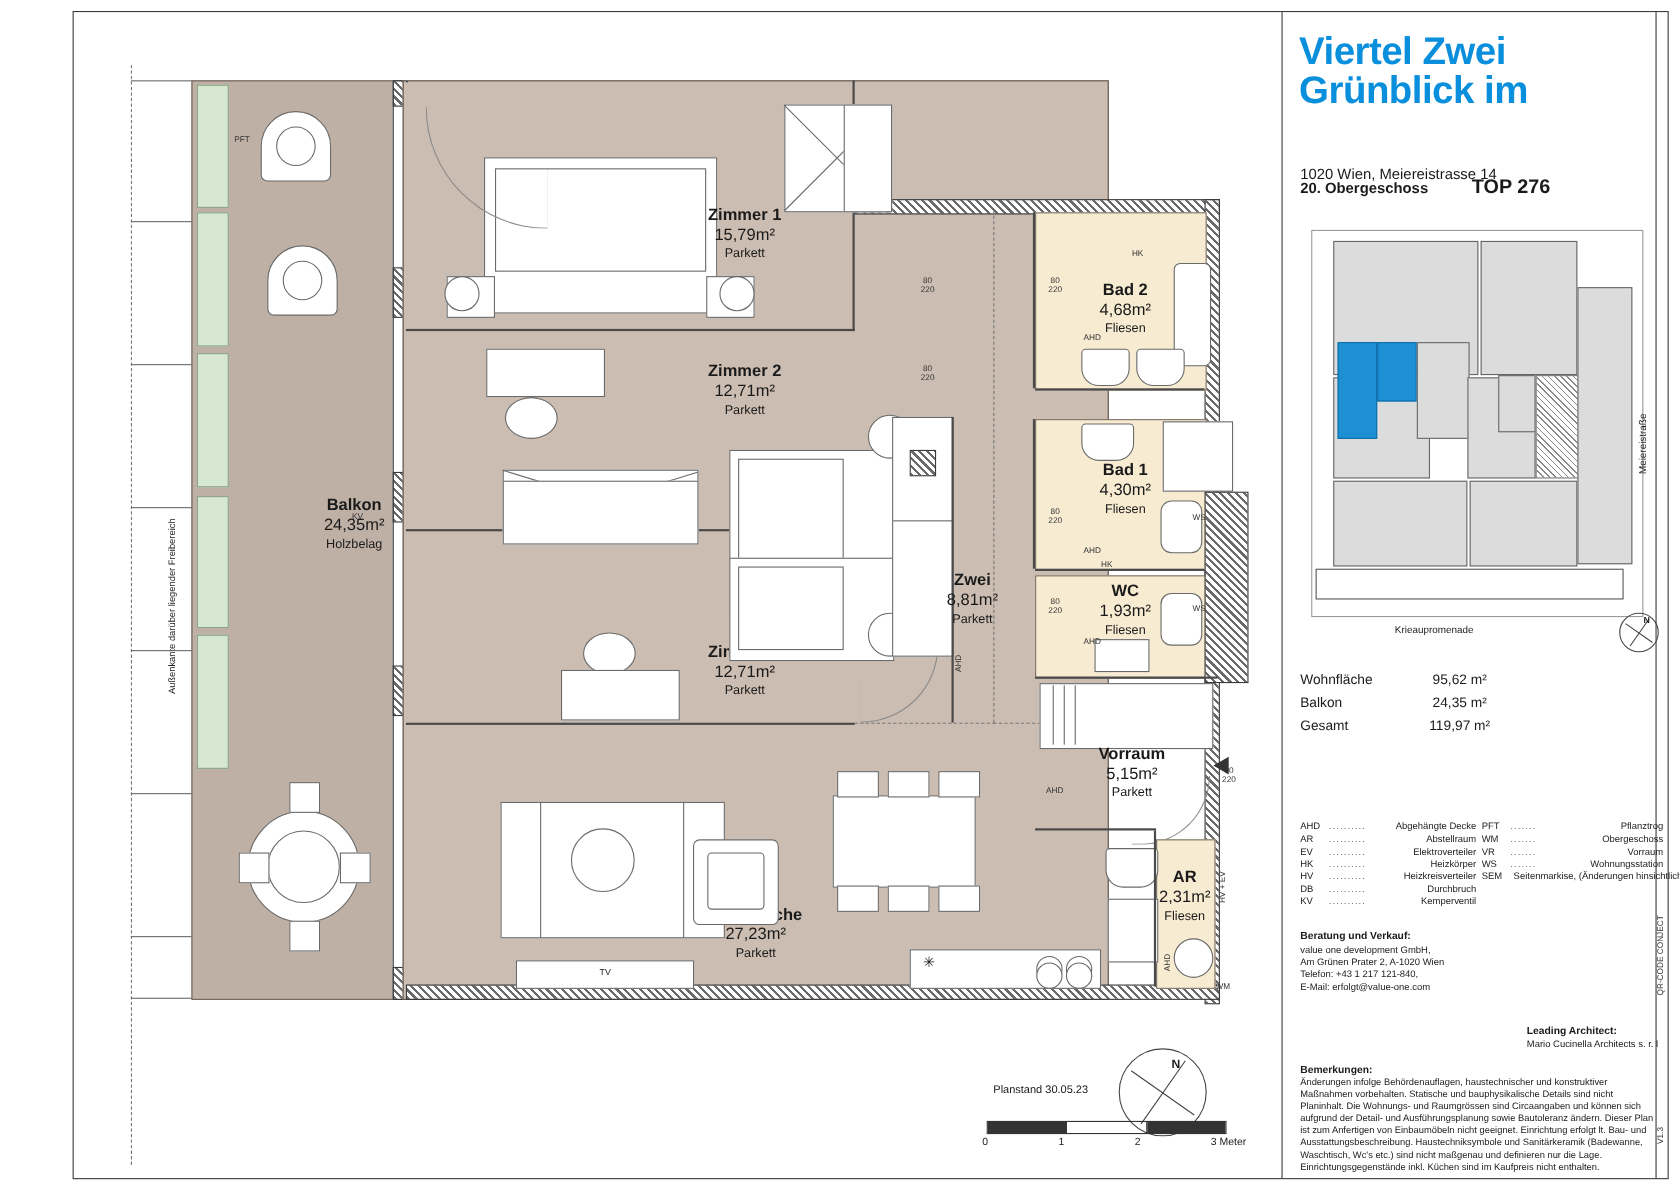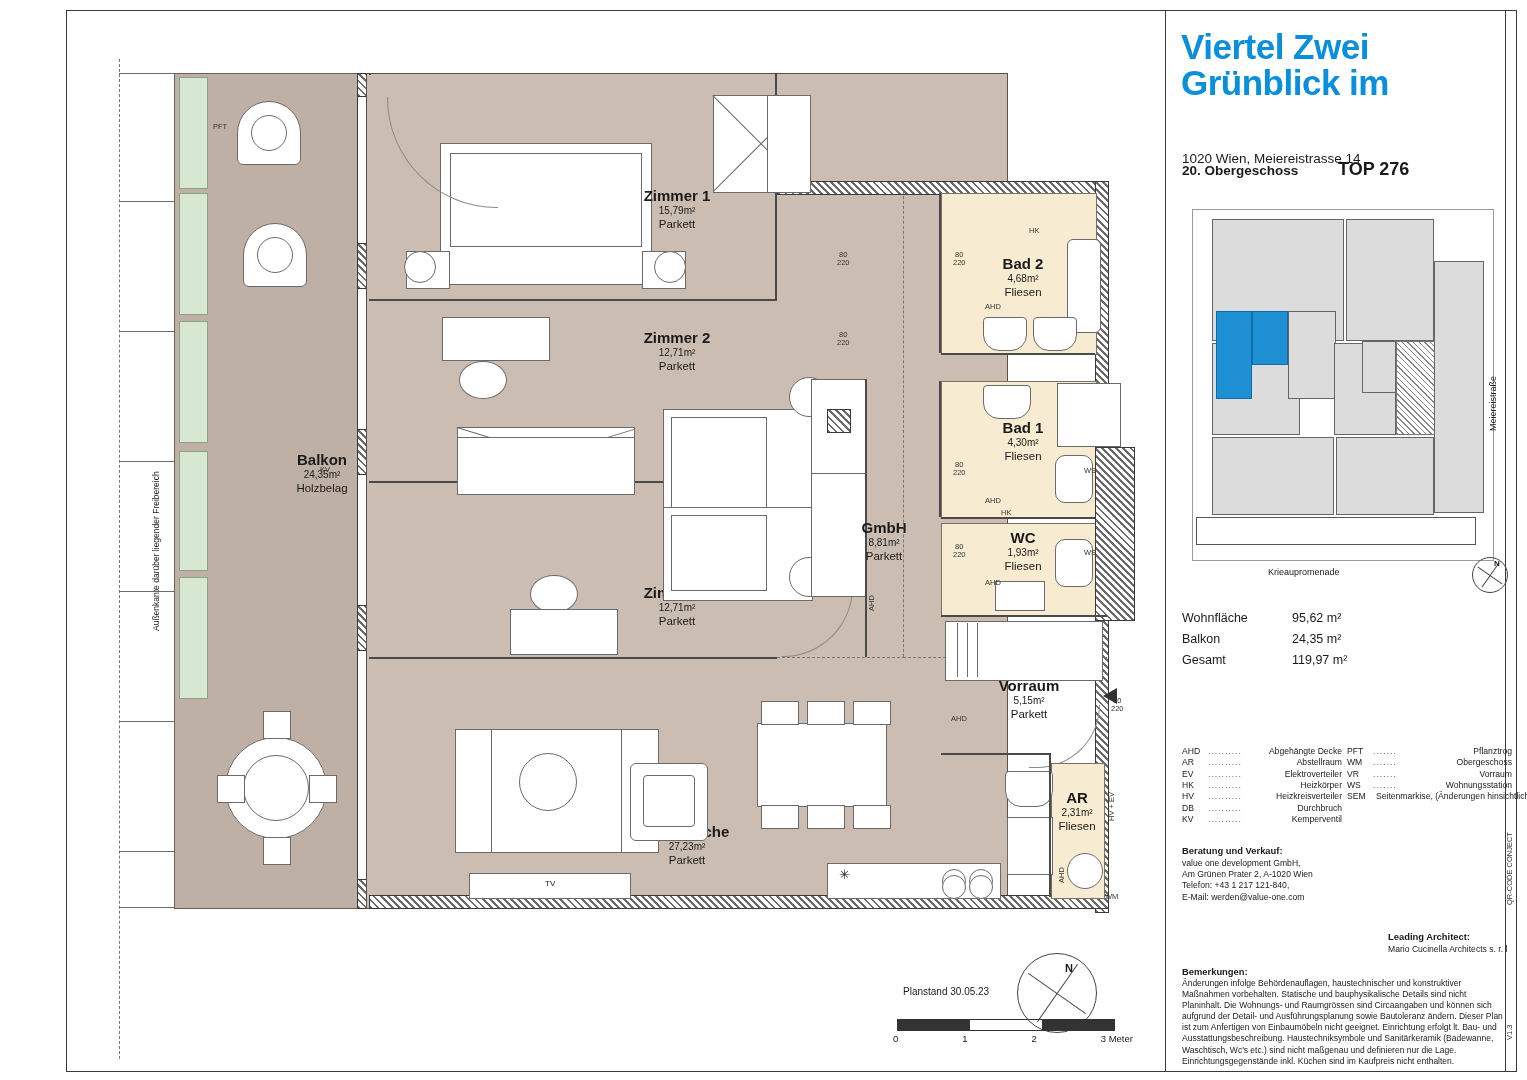--- a/index.html
+++ b/index.html
@@ -19,21 +19,21 @@
   .wallthick{position:absolute;background:#ffffff;border:1px solid #3a3a3a;}
   .hatch{position:absolute;background:repeating-linear-gradient(45deg,#6a6a6a 0 2px,#ffffff 2px 5px);border:1px solid #3a3a3a;}
   .tile{position:absolute;background:#f7ebd2;border:1px solid #7a7066;}
   .white{position:absolute;background:#ffffff;border:1px solid #6a6a6a;}
   .thinline{position:absolute;background:#6a6a6a;}
   .furn{position:absolute;border:1px solid #6a6a6a;background:#ffffff;}
   .furn-l{position:absolute;border:1px solid #8a8a8a;background:transparent;}
 
   .lbl{position:absolute;text-align:center;line-height:1.22;}
   .lbl .n{font-weight:bold;font-size:15px;}
-  .lbl .a{font-size:10px;}
+  .lbl .a{font-size:15px;}
   .lbl .f{font-size:11.5px;}
   .tag{position:absolute;font-size:7.5px;color:#333;line-height:1.05;text-align:center;}
   .tagv{position:absolute;font-size:7.5px;color:#333;transform:rotate(-90deg);transform-origin:left top;white-space:nowrap;}
   .smalltxt{position:absolute;font-size:8px;color:#222;}
 
   .leftnote{position:absolute;left:84px;top:620px;font-size:8.5px;color:#222;transform:rotate(-90deg);transform-origin:left top;white-space:nowrap;}
   .dash{position:absolute;border-left:1px dashed #777;}
   .dashh{position:absolute;border-top:1px dashed #777;}
 
   
@@ -62,21 +62,21 @@
   .kp-hatch{position:absolute;background:repeating-linear-gradient(45deg,#888 0 1px,transparent 1px 4px);border:1px solid #777;}
   .kp-lbl{position:absolute;font-size:9px;color:#222;}
   .kp-lblv{position:absolute;font-size:9px;color:#222;transform:rotate(-90deg);transform-origin:left top;white-space:nowrap;}
   .kp-compass{position:absolute;left:290px;top:356px;width:34px;height:34px;border:1px solid #444;border-radius:50%;}
   .kp-compass:before{content:"";position:absolute;left:50%;top:2px;bottom:2px;width:1px;background:#444;transform:rotate(35deg);}
   .kp-compass:after{content:"";position:absolute;top:50%;left:2px;right:2px;height:1px;background:#444;transform:rotate(35deg);}
   .kp-compass span{position:absolute;left:21px;top:1px;font-size:8px;font-weight:bold;}
 
   .areas{position:absolute;left:16px;top:600px;width:180px;font-size:12.5px;}
   .areas .row{display:flex;justify-content:space-between;margin-bottom:7px;}
-  .areas .row .v{width:70px;text-align:left;}
+  .areas .row .v{width:70px;text-align:center;}
 
   .logo{position:absolute;left:212px;top:596px;width:125px;color:#0a8fdc;}
   .logo .l1{font-size:25px;font-weight:bold;line-height:0.92;}
   .logo .l2{font-size:25px;font-weight:bold;line-height:0.92;}
   .logo .l3{font-size:8.5px;font-weight:bold;margin-top:4px;}
 
   .note1{position:absolute;left:16px;top:683px;width:322px;font-size:8.6px;line-height:1.3;}
   .abbr{position:absolute;left:16px;top:735px;width:325px;font-size:8.6px;line-height:1.32;}
   .abbr .col{position:absolute;top:0;}
   .abbr .c1{left:0;width:160px;}
@@ -239,21 +239,21 @@
       <div class="furn" style="left:786px;top:794px;width:36px;height:22px;"></div>
 
       <div class="white" style="left:760px;top:852px;width:172px;height:34px;"></div>
       <div class="furn" style="left:875px;top:858px;width:22px;height:22px;border-radius:50%;"></div>
       <div class="furn" style="left:902px;top:858px;width:22px;height:22px;border-radius:50%;"></div>
       <div class="furn" style="left:875px;top:864px;width:22px;height:22px;border-radius:50%;"></div>
       <div class="furn" style="left:902px;top:864px;width:22px;height:22px;border-radius:50%;"></div>
       <div class="smalltxt" style="left:772px;top:856px;font-size:13px;">✳</div>
 
       <div class="lbl" style="left:762px;top:508px;width:110px;">
-        <div class="n">GmbH</div>
+        <div class="n">Zwei</div>
         <div class="a">8,81m²</div>
         <div class="f">Parkett</div>
       </div>
       <div class="tagv" style="left:800px;top:600px;">AHD</div>
       <div class="dash" style="left:836px;top:180px;height:466px;"></div>
       <div class="dashh" style="left:836px;top:646px;width:204px;"></div>
       <div class="dashh" style="left:710px;top:646px;width:128px;"></div>
 
       <div class="tile" style="left:874px;top:182px;width:154px;height:160px;"></div>
       <div class="lbl" style="left:908px;top:244px;width:96px;">
@@ -467,21 +467,21 @@
               <span class="t">Seitenmarkise, (Änderungen hinsichtlich Anzahl und Positionen vorbehalten)</span>
             </div>
         </div>
       </div>
 
       <div class="contact">
         <b>Beratung und Verkauf:</b><br>
         <span>value one development GmbH,</span><br>
         <span>Am Grünen Prater 2, A-1020 Wien</span><br>
         <span>Telefon: +43 1 217 121-840,</span><br>
-        <span>E-Mail: werden@value-one.com</span>
+        <span>E-Mail: erfolgt@value-one.com</span>
       </div>
 
 
       <div class="leadarch">
         <b>Leading Architect:</b><br>
         <span>Mario Cucinella Architects s. r. l</span>
       </div>
 
       <div class="bem">
         <b>Bemerkungen:</b><br>

